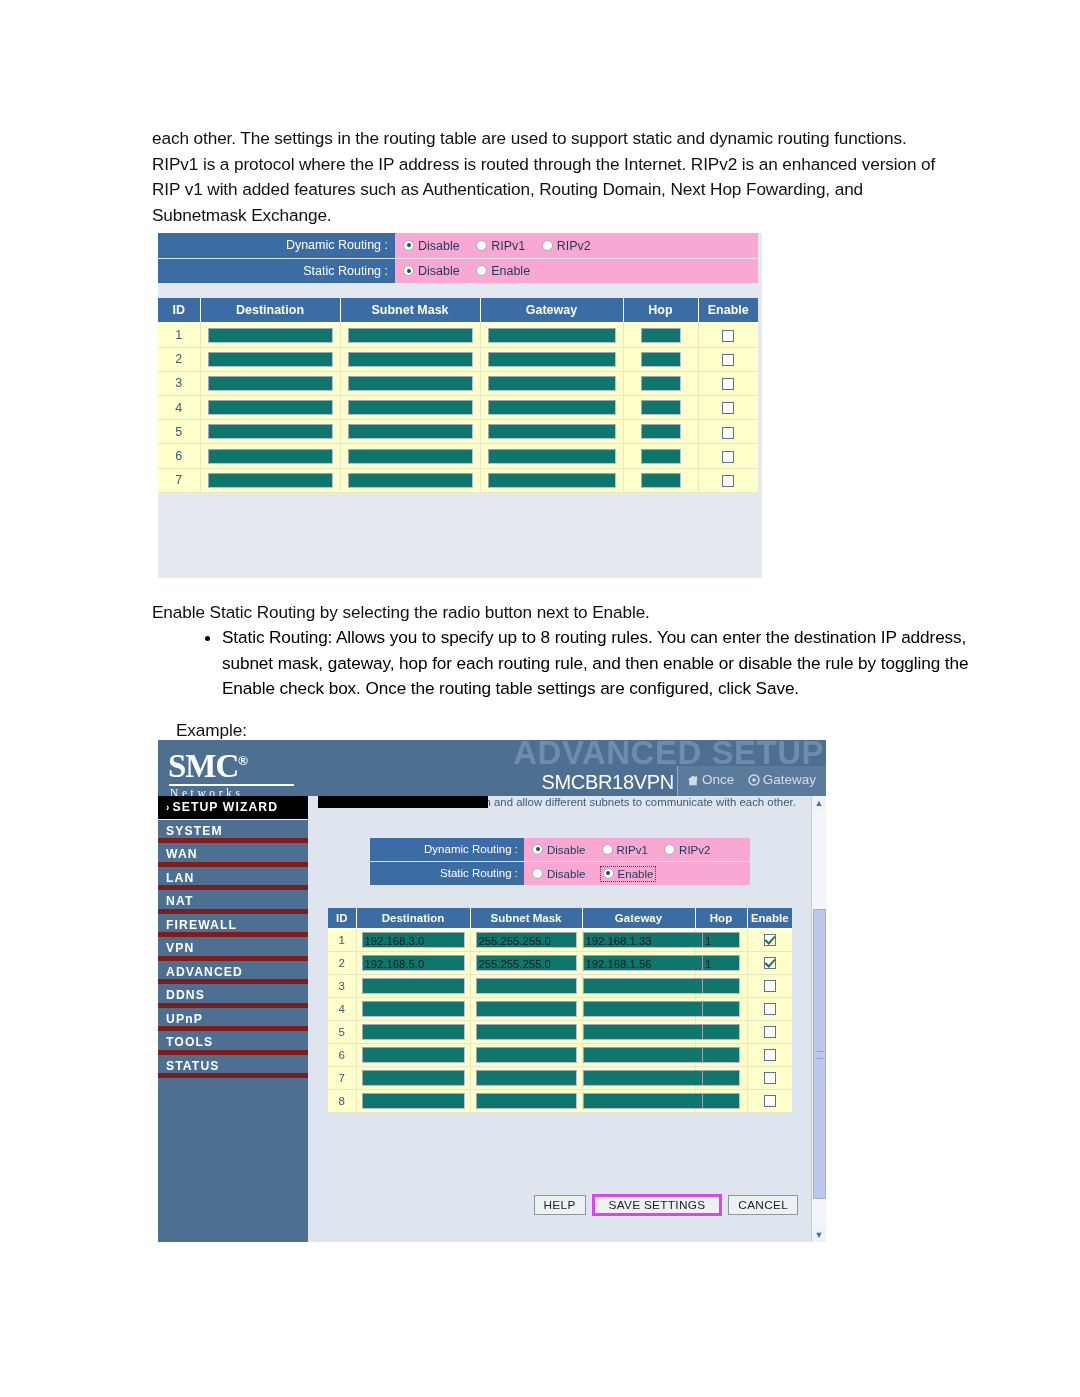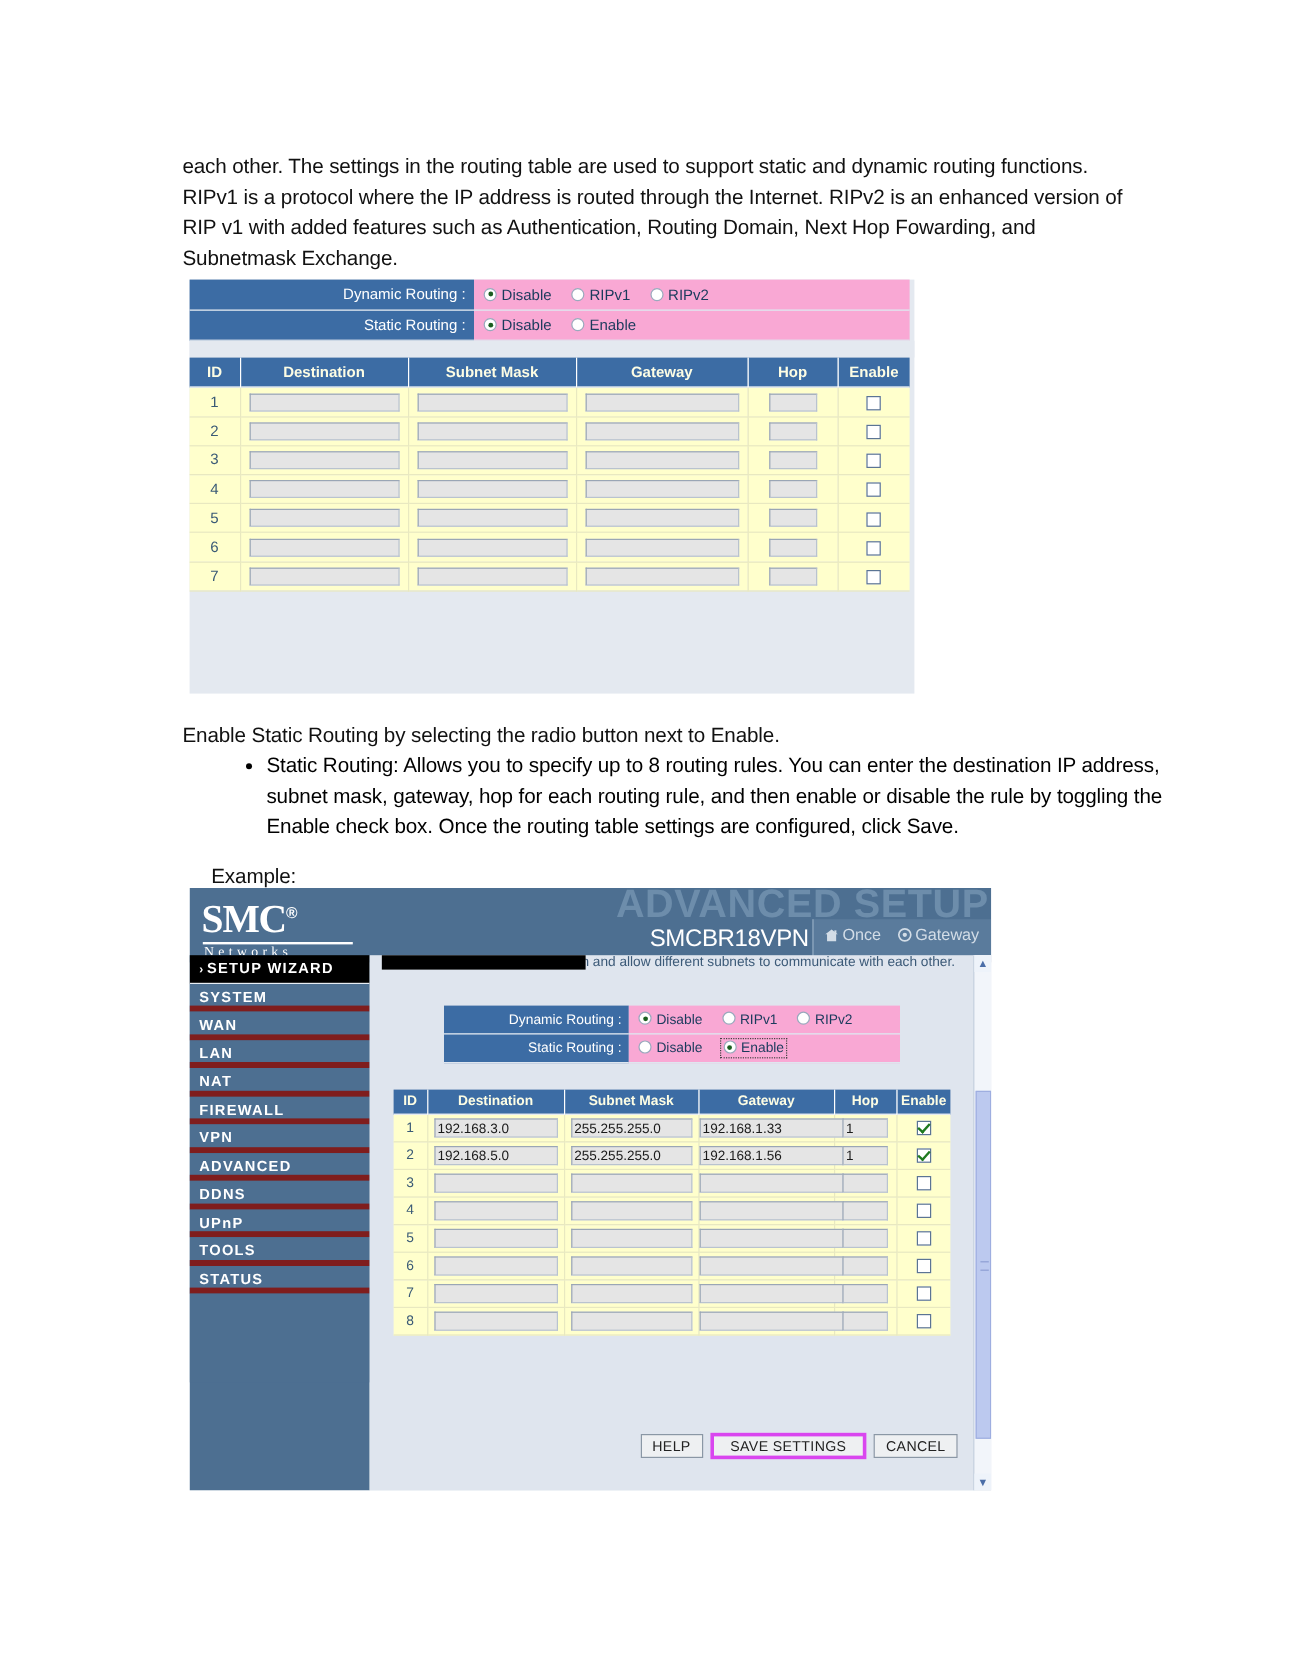--- a/index.html
+++ b/index.html
@@ -141,21 +141,21 @@
     font-size: 12.5px;
   }
   .rt-table td:last-child { border-right: none; }
   .col-id    { width: 42px; }
   .col-dest  { width: 140px; }
   .col-mask  { width: 140px; }
   .col-gw    { width: 143px; }
   .col-hop   { width: 75px; }
   .col-en    { width: 60px; }
   .tin {
-    background: #e5e5e5;
+    background: #0f766e;
     border: 1px solid #b9c3cf;
     border-top-color: #9aa6b5;
     border-left-color: #9aa6b5;
     height: 15px;
     display: inline-block;
     box-sizing: border-box;
     font-size: 12px;
     line-height: 15px;
     text-align: left;
     padding: 0 2px;

